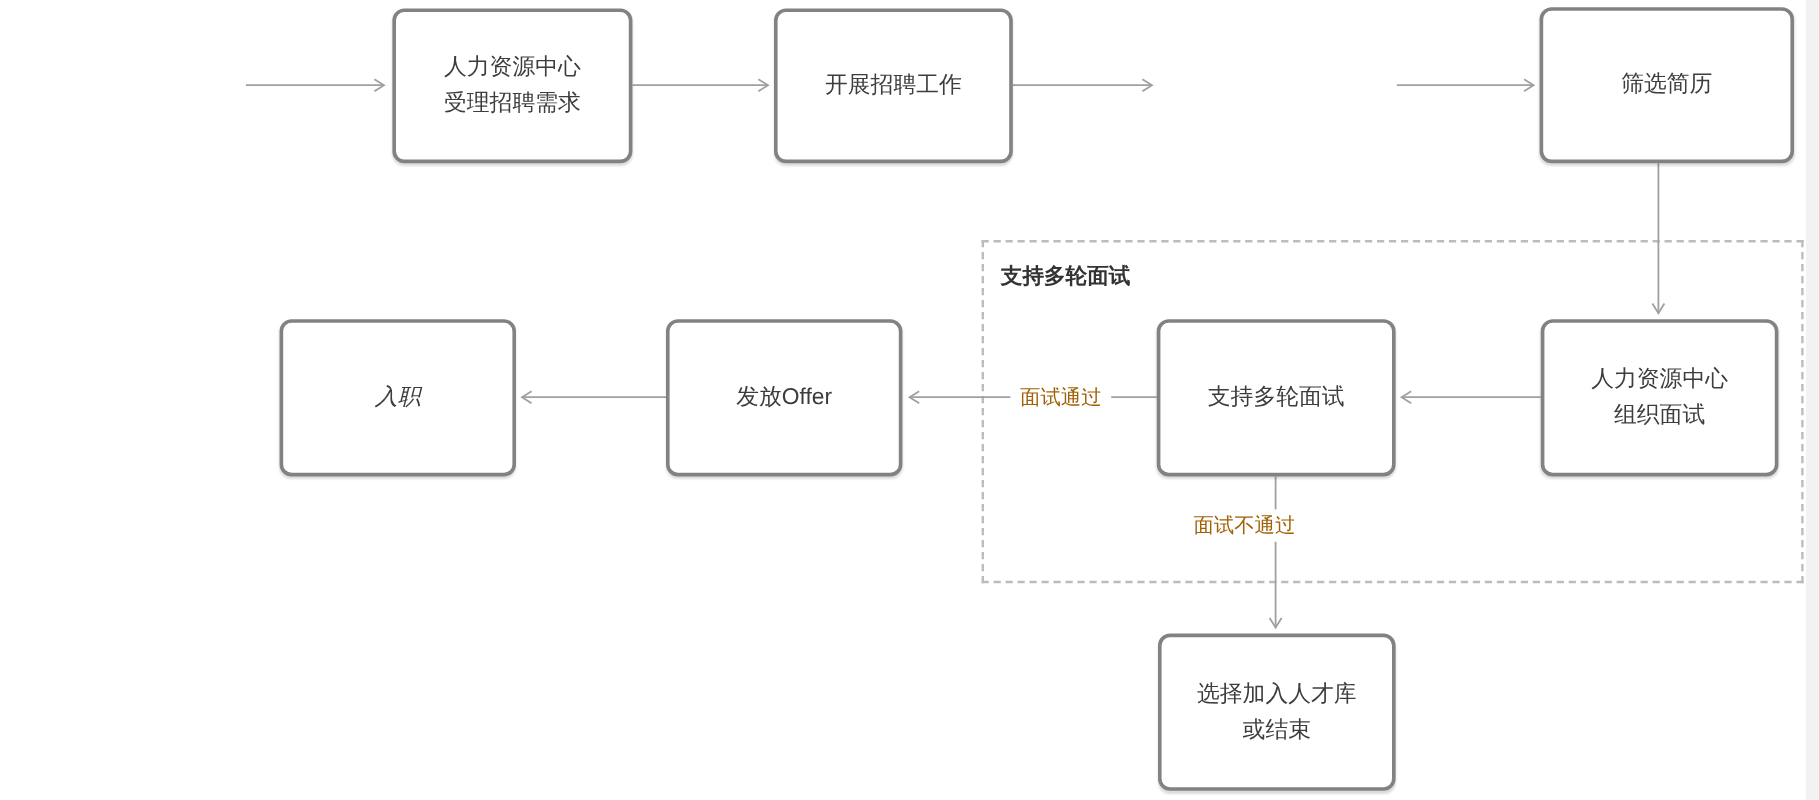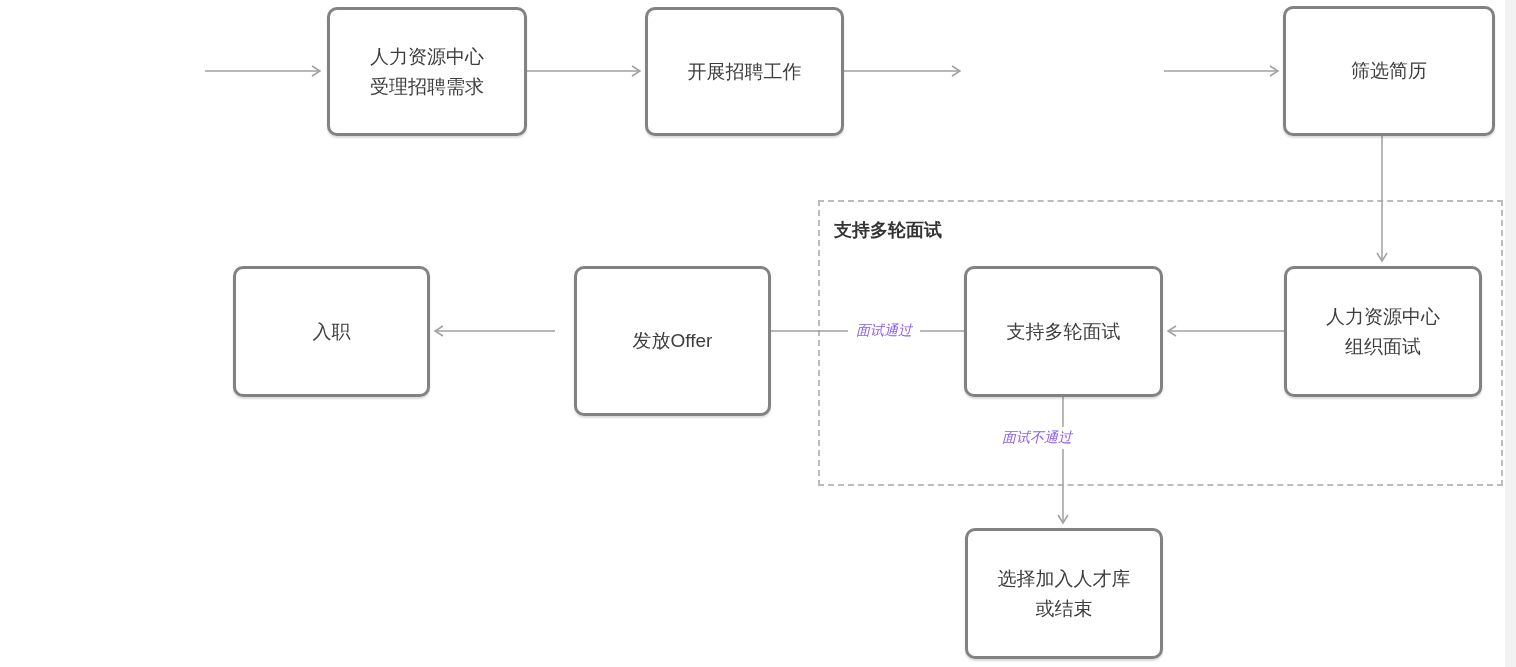--- a/index.html
+++ b/index.html
@@ -69,36 +69,35 @@
     line-height: 30px;
     box-shadow: 0 2px 2px rgba(0,0,0,0.14);
     z-index: 3;
   }
   .node .lbl { white-space: pre-line; }
   #n-initiate  { left: 7px;    top: 7px;   width: 198px; height: 129px; }
   #n-accept    { left: 327px;  top: 7px;   width: 200px; height: 129px; }
   #n-carry     { left: 645px;  top: 7px;   width: 199px; height: 129px; }
   #n-collect   { left: 965px;  top: 7px;   width: 199px; height: 129px; }
   #n-screen    { left: 1283px; top: 6px;   width: 212px; height: 130px; }
-  #n-onboard   { left: 233px;  top: 266px; width: 197px; height: 131px; }
-  #n-offer     { left: 574px;  top: 266px; width: 197px; height: 150px; }
+  #n-onboard   { left: 233px;  top: 266px; width: 197px; height: 131px; font-style: italic; }
+  #n-offer     { left: 555px;  top: 266px; width: 197px; height: 131px; }
   #n-fill      { left: 964px;  top: 266px; width: 199px; height: 131px; }
   #n-organize  { left: 1284px; top: 266px; width: 198px; height: 131px; }
   #n-talent    { left: 965px;  top: 528px; width: 198px; height: 131px; }
   
   .edge-label {
     position: absolute;
     transform: translate(-50%, -50%);
     background: #ffffff;
     padding: 2px 8px;
-    font-size: 14px;
-    color: #8b5cf6;
+    font-size: 17px;
+    color: #a16207;
     white-space: nowrap;
     z-index: 4;
-    font-style: italic;
   }
   #lbl-pass { left: 884px;  top: 331px; }
   #lbl-fail { left: 1037px; top: 438px; }
 </style>
 </head>
 <body>
 
 <div class="canvas">
 
   <div class="page-edge"></div>

